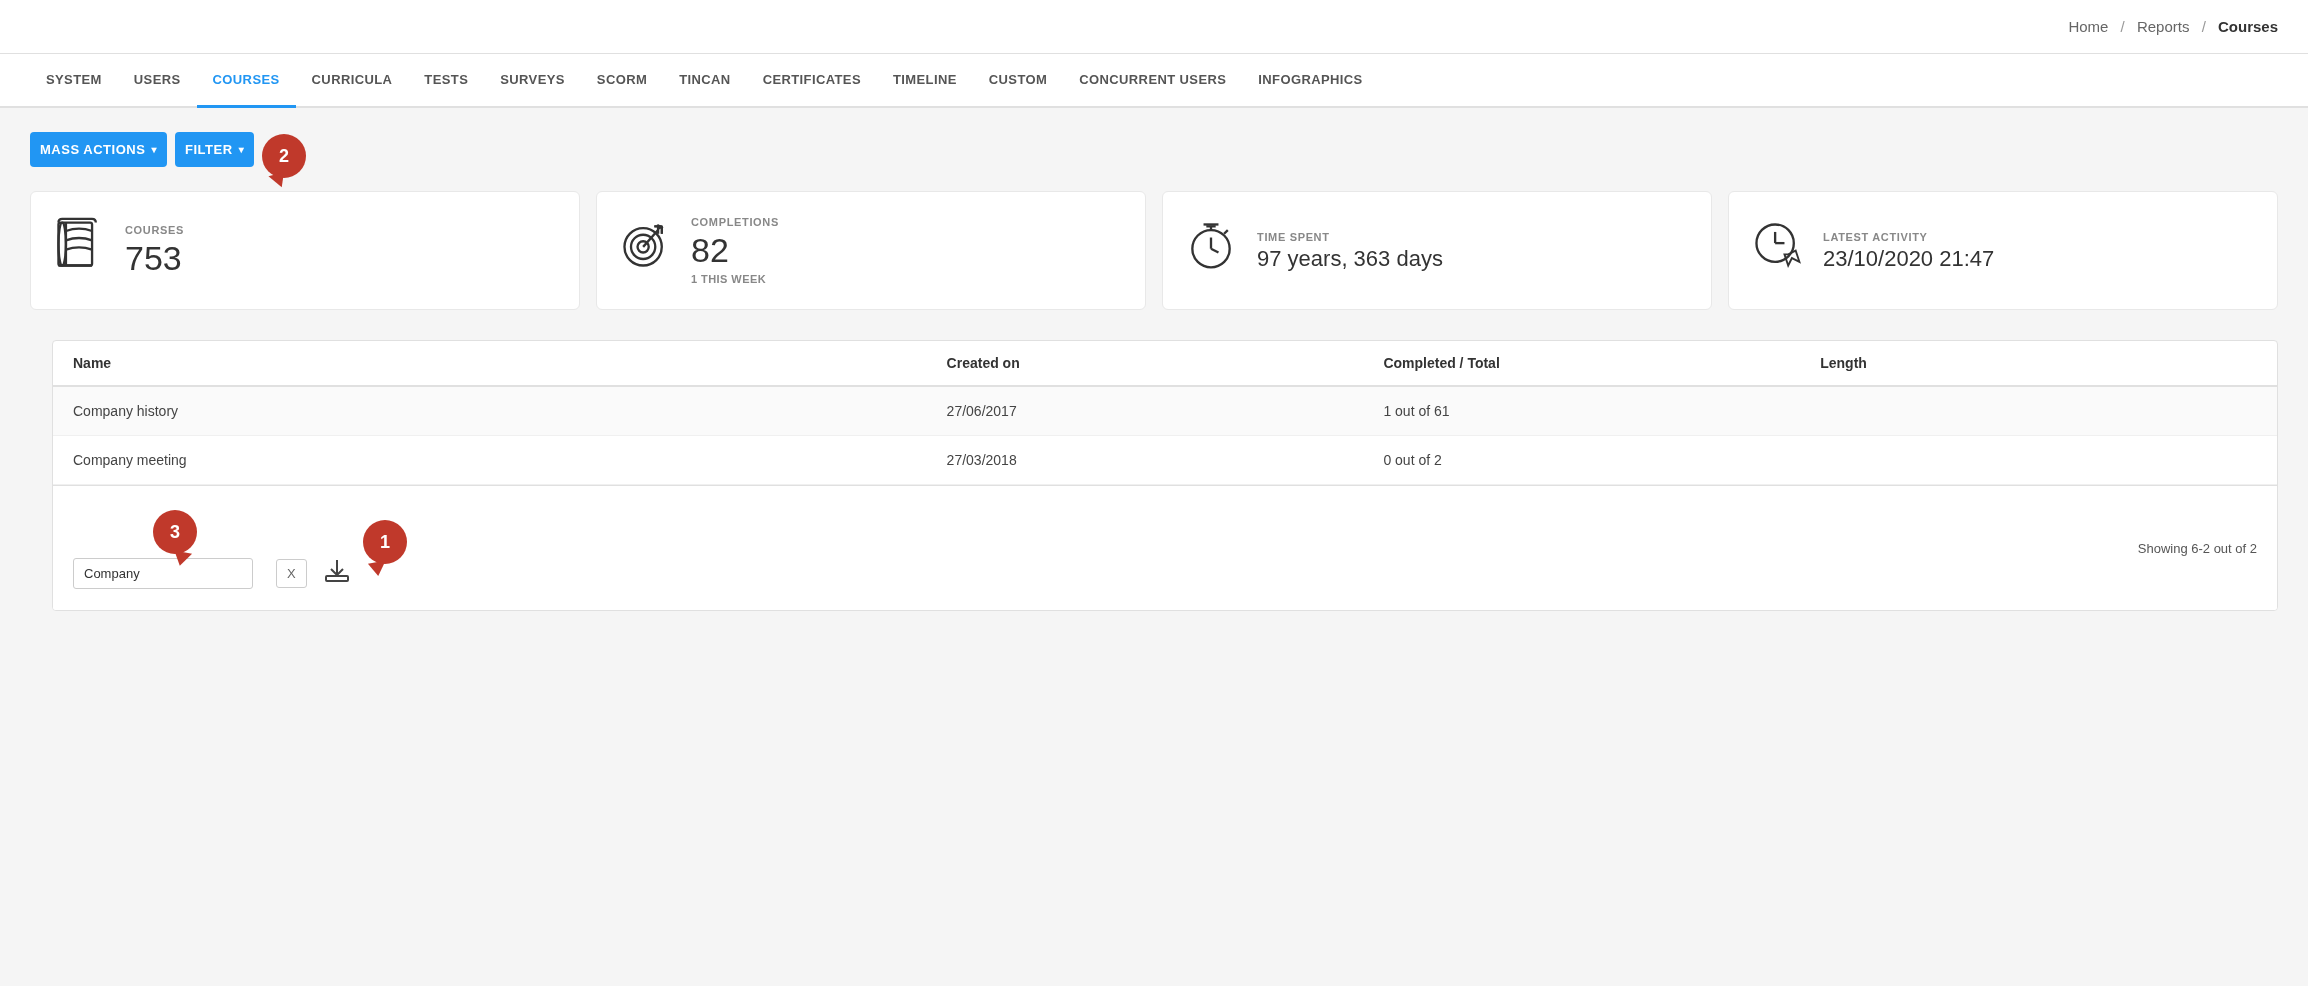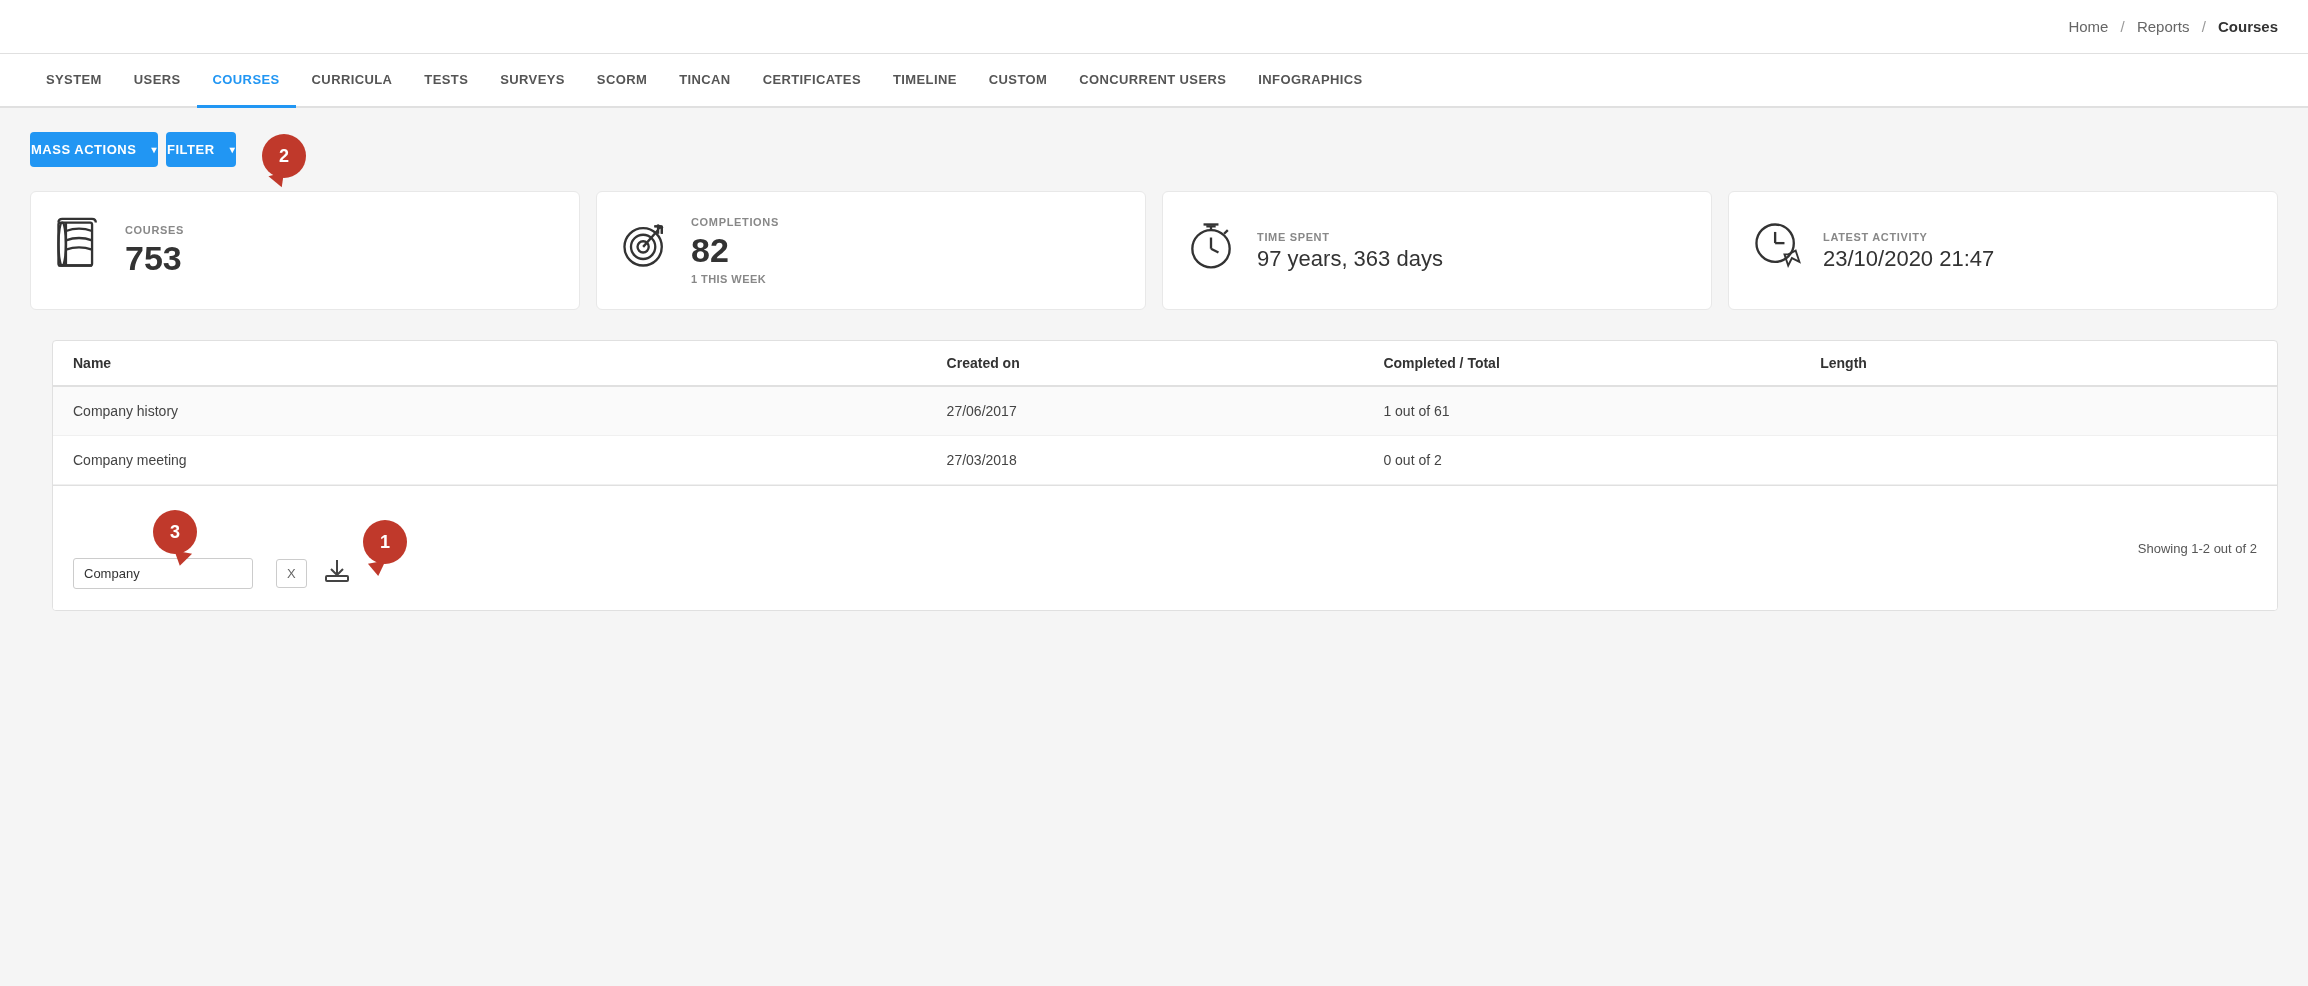--- a/index.html
+++ b/index.html
@@ -43,28 +43,28 @@
     
     .main { padding: 24px 30px; background: #f5f5f5; min-height: calc(100vh - 110px); }
 
     
     .action-bar { display: flex; gap: 8px; margin-bottom: 24px; position: relative; }
 
     .btn-primary {
       background: #2196F3;
       color: #fff;
       border: none;
-      padding: 10px 1px;
+      padding: 10px 10px;
       border-radius: 4px;
       font-size: 13px;
       font-weight: 600;
       cursor: pointer;
       display: flex;
       align-items: center;
-      gap: 15px;
+      gap: 6px;
       text-transform: uppercase;
       letter-spacing: 0.04em;
     }
     .btn-primary .arrow { font-size: 10px; }
 
     
     .stats-row {
       display: grid;
       grid-template-columns: repeat(4, 1fr);
       gap: 16px;
@@ -76,21 +76,21 @@
       border-radius: 6px;
       padding: 24px 20px;
       display: flex;
       align-items: center;
       gap: 18px;
     }
     .stat-icon { font-size: 48px; color: #333; flex-shrink: 0; }
     .stat-icon svg { width: 56px; height: 56px; }
     .stat-info {}
     .stat-label { font-size: 11px; font-weight: 700; color: #888; text-transform: uppercase; letter-spacing: 0.06em; margin-bottom: 4px; }
-    .stat-value { font-size: 34px; font-weight: 700; color: #333; line-height: 1.1; }
+    .stat-value { font-size: 34px; font-weight: 400; color: #333; line-height: 1.1; }
     .stat-sub { font-size: 11px; color: #888; margin-top: 4px; font-weight: 600; text-transform: uppercase; letter-spacing: 0.04em; }
 
     
     .table-container { background: #fff; border: 1px solid #e0e0e0; border-radius: 4px; overflow: hidden; margin-left: 22px; }
     .table-header {
       display: grid;
       grid-template-columns: 2fr 1fr 1fr 1fr;
       padding: 14px 20px;
       border-bottom: 2px solid #e0e0e0;
       font-weight: 700;
@@ -389,17 +389,17 @@
           <button class="clear-btn">X</button>
         </div>
         <button class="download-btn">
           <svg width="28" height="28" viewBox="0 0 28 28" fill="none" stroke="#444" stroke-width="2">
             <rect x="3" y="20" width="22" height="5" rx="1"></rect>
             <line x1="14" y1="4" x2="14" y2="18"></line>
             <polyline points="8,13 14,19 20,13"></polyline>
           </svg>
         </button>
       </div>
-      <div class="showing-text">Showing 1-2 out of 2</div>
+      <div class="showing-text">Showing 6-2 out of 2</div>
     </div>
   </div>
 
 </div>
 
 </body></html>

